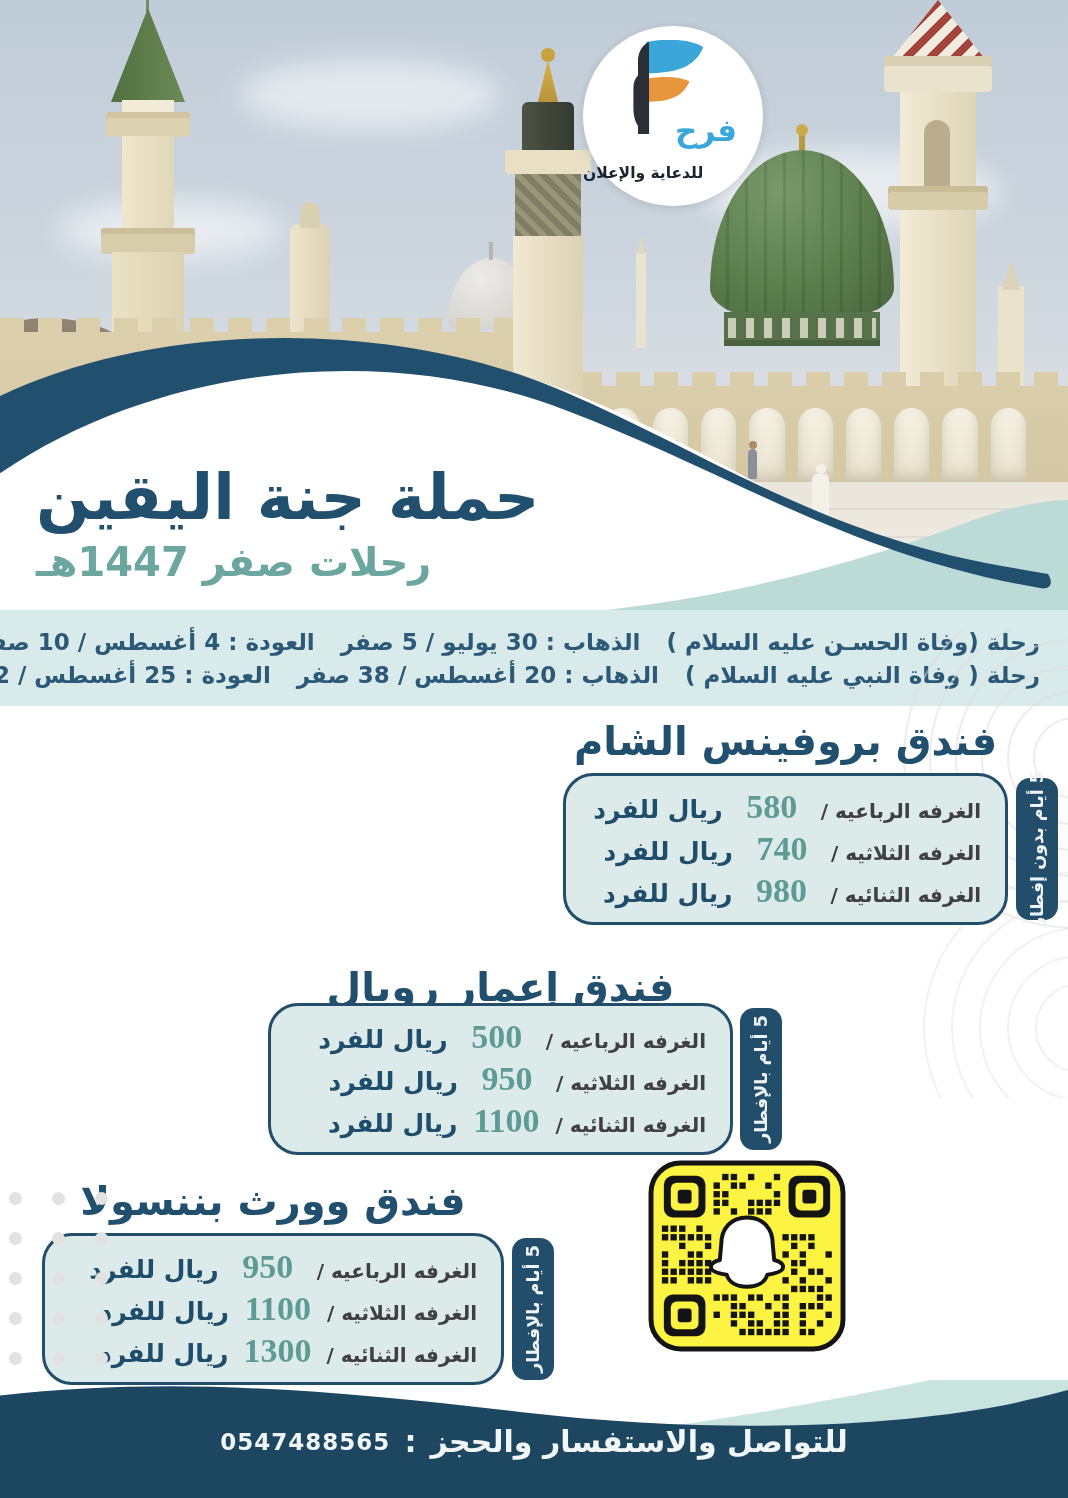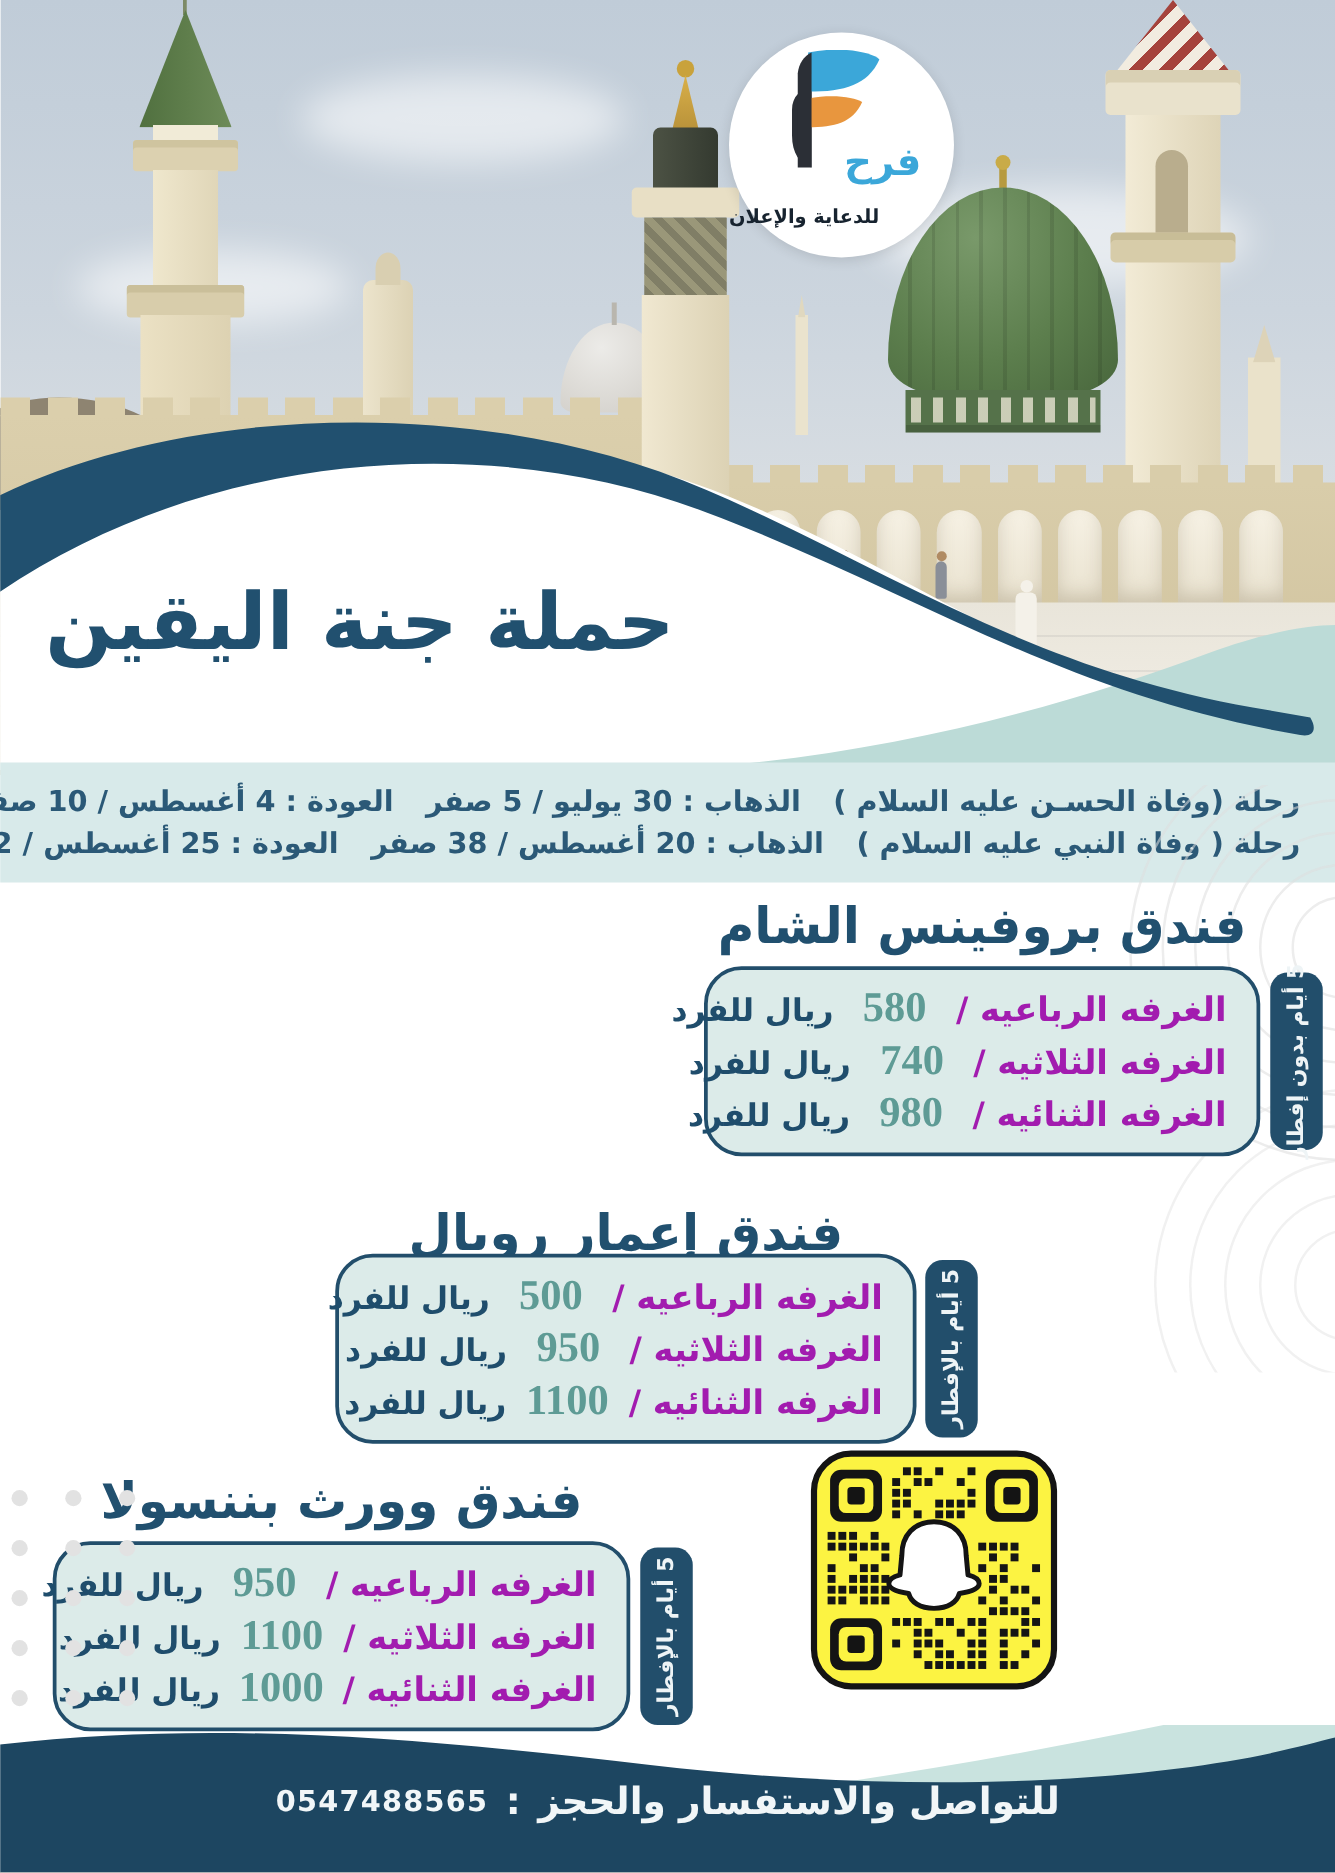--- a/index.html
+++ b/index.html
@@ -91,21 +91,21 @@
 
   .trips-band{ position:absolute; left:0; top:610px; width:1068px; height:96px; background:#d8eaea;
                display:flex; flex-direction:column; justify-content:center; gap:7px; padding:0 28px; }
   .trip-row{ display:flex; gap:26px; font-size:23px; font-weight:bold; color:#2b5977; white-space:nowrap; }
 
   
   .hotel-title{ position:absolute; text-align:center; font-size:40px; font-weight:800; color:#21506f; }
   .price-card{ position:absolute; height:152px; background:#dcebe9; border:3px solid #224e6b; border-radius:30px;
                display:flex; flex-direction:column; justify-content:center; gap:4px; padding:6px 24px; }
   .room-row{ display:flex; align-items:baseline; gap:12px; white-space:nowrap; }
-  .room-label{ font-size:27px; font-weight:bold; color:#a21caf; }
+  .room-label{ font-size:20px; font-weight:bold; color:#404040; }
   .room-price{ font-size:34px; font-weight:800; color:#5e9b95; min-width:74px; text-align:center;font-family:Liberation Serif, serif; }
   .room-unit{ font-size:25px; font-weight:bold; color:#1f4d6c; }
   .meal-tag{ position:absolute; width:42px; height:142px; background:#224e6b; border-radius:14px; }
   .meal-tag span{ position:absolute; left:50%; top:50%; transform:translate(-50%,-50%) rotate(-90deg);
                   white-space:nowrap; color:#eef4f6; font-size:17.5px; font-weight:bold; direction:rtl; }
 
   
   .dots-grid{ position:absolute; left:8px; top:1192px; width:100px; display:grid; grid-template-columns:repeat(3,13px); gap:27px 30px; }
   .dots-grid i{ width:13px; height:13px; border-radius:50%; background:#e2e2e2; }
   .arcs{ position:absolute; pointer-events:none; }
@@ -205,20 +205,21 @@
       <path d="M34,2 C64,-4 90,2 96,8 C86,30 66,36 34,36 Z" fill="#3ba7d9"></path>
       <path d="M34,42 C56,38 74,41 81,45 C73,63 57,67 34,67 Z" fill="#e8963e"></path>
       <path d="M37,2 C30,5 26,12 25,20 L25,102 L37,102 Z" fill="#2b2f36"></path>
     </svg>
     <div class="logo-name">فرح</div>
     <div class="logo-tagline">للدعاية والإعلان</div>
   </div>
 
   <div class="title-block">
     <div class="campaign-title">حملة جنة اليقين</div>
+    <div class="campaign-subtitle">رحلات صفر 1447هـ</div>
   </div>
 
   <div class="trips-band">
     <div class="trip-row">
       <span>رحلة (وفاة الحسـن عليه السلام )</span>
       <span>الذهاب : 30 يوليو / 5 صفر</span>
       <span>العودة : 4 أغسطس / 10 صفر</span>
     </div>
     <div class="trip-row">
       <span>رحلة ( وفاة النبي عليه السلام )</span>
@@ -296,21 +297,21 @@
       <span class="room-price">950</span>
       <span class="room-unit">ريال للفرد</span>
     </div>
     <div class="room-row">
       <span class="room-label">الغرفه الثلاثيه /</span>
       <span class="room-price">1100</span>
       <span class="room-unit">ريال للفرد</span>
     </div>
     <div class="room-row">
       <span class="room-label">الغرفه الثنائيه /</span>
-      <span class="room-price">1000</span>
+      <span class="room-price">1300</span>
       <span class="room-unit">ريال للفرد</span>
     </div>
   </div>
   <div class="meal-tag" style="left:512px;top:1238px;">
     <span>5 أيام بالإفطار</span>
   </div>
 
   <div class="dots-grid">
     <i></i>
       <i></i>

